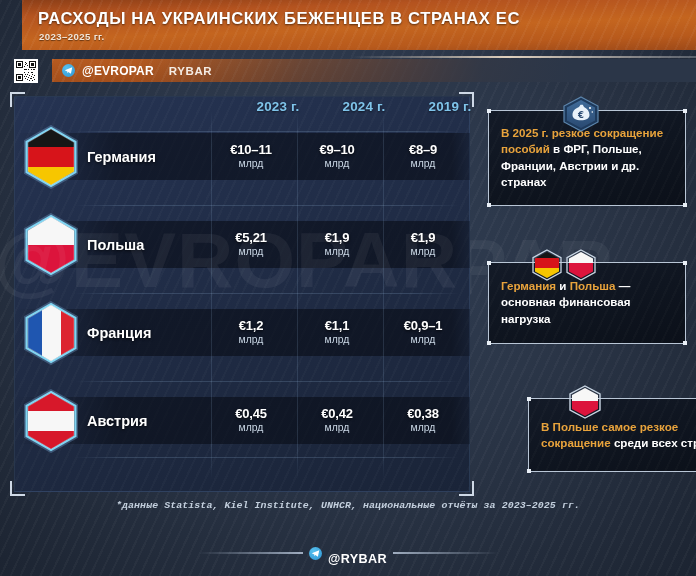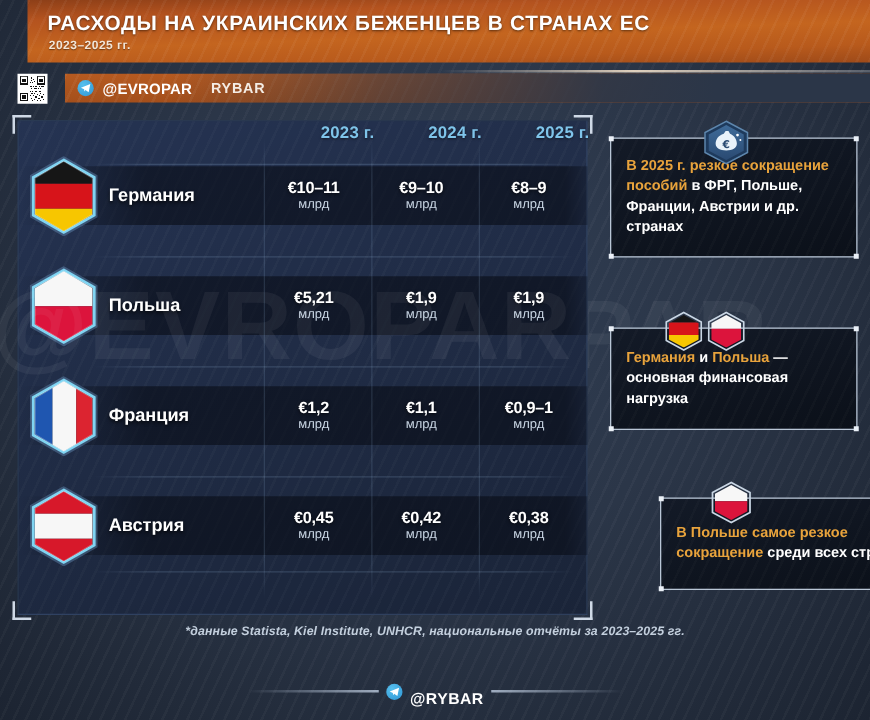--- a/index.html
+++ b/index.html
@@ -178,21 +178,21 @@
     position:absolute;left:12px;right:9px;top:50%;transform:translateY(-50%);
     font-size:11.6px;line-height:1.42;font-weight:bold;color:#ffffff;z-index:5;
   }
   .gold{color:#e8a33c;}
   .hexbadge{position:absolute;z-index:25;}
 
   
   .fnote{
     position:absolute;left:0;top:500px;width:696px;text-align:center;
     font-size:9.9px;font-style:italic;font-weight:bold;color:#c3cfdd;
-    letter-spacing:.1px;z-index:16;
+    letter-spacing:.1px;z-index:16;font-family:Liberation Mono, monospace;
   }
   .flogo{
     position:absolute;left:0;top:544px;width:696px;height:18px;
     display:flex;align-items:center;justify-content:center;gap:6px;z-index:16;
   }
   .flogo .ln{width:105px;height:1.4px;background:linear-gradient(90deg,rgba(200,215,235,0) 0%,rgba(200,215,235,.75) 100%);}
   .flogo .ln.r{background:linear-gradient(90deg,rgba(200,215,235,.75) 0%,rgba(200,215,235,0) 100%);}
   .flogo .nm{font-size:12.6px;font-weight:bold;color:#ffffff;letter-spacing:.4px;margin-top:12px;}
 
   
@@ -290,21 +290,21 @@
     </g>
   </svg>
 </div>
 
 <div class="card">
 
   <div class="thead">
     <span class="col-name"></span>
     <span class="col-y"><span class="yr">2023 г.</span></span>
     <span class="col-y"><span class="yr">2024 г.</span></span>
-    <span class="col-y"><span class="yr">2025 г.</span></span>
+    <span class="col-y"><span class="yr">2019 г.</span></span>
   </div>
 
   <div class="vline" style="left:196px"></div>
   <div class="vline" style="left:282px"></div>
   <div class="vline" style="left:368px"></div>
 
   <div class="rowhl" style="top:36px"></div>
   <div class="rowhl" style="top:124px"></div>
   <div class="rowhl" style="top:212px"></div>
   <div class="rowhl" style="top:300px"></div>

